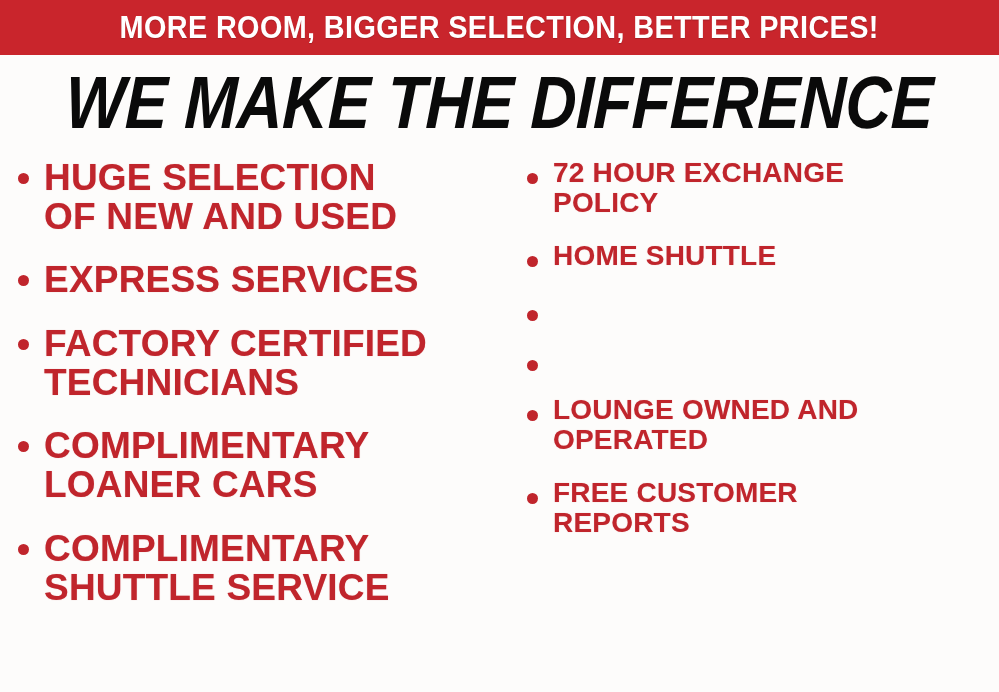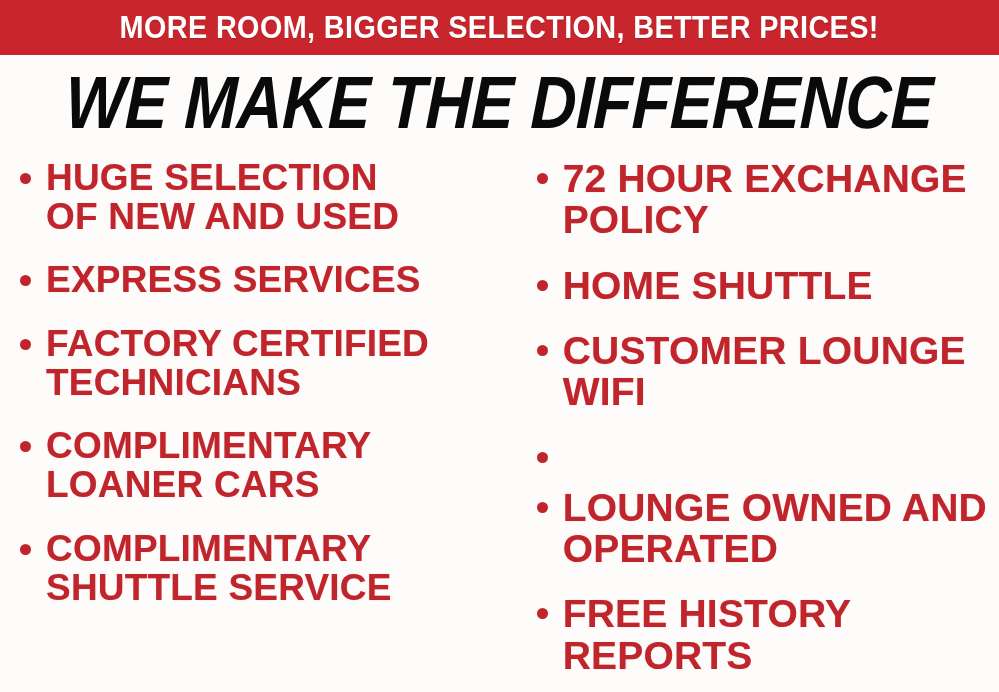--- a/index.html
+++ b/index.html
@@ -74,21 +74,21 @@
     top: 158px;
     width: 999px;
     height: 534px;
     display: flex;
   }
   .col {
     box-sizing: border-box;
   }
   .col-left {
     width: 505px;
-    margin-left: 20px;
+    padding-left: 18px;
   }
   .col-right {
     width: 494px;
     padding-left: 22px;
   }
 
   .bullet-row {
     display: flex;
     align-items: flex-start;
     margin-bottom: 24px;
@@ -106,21 +106,21 @@
     color: #c0252c;
     font-family: "Liberation Sans", sans-serif;
     font-weight: bold;
     font-size: 37px;
     line-height: 1.06;
     letter-spacing: 0.2px;
     white-space: pre-line;
     text-shadow: 0 0 1px rgba(192,37,44,0.35);
   }
   .col-right .bullet-text {
-    font-size: 39px;
+    font-size: 28px;
   }
 </style>
 </head>
 <body>
 
 <div id="banner">
 
   <div class="top-strip">
     <div class="top-strip-text">MORE ROOM, BIGGER SELECTION, BETTER PRICES!</div>
   </div>
@@ -163,32 +163,30 @@
         <span class="bullet-dot"></span>
         <span class="bullet-text">72 HOUR EXCHANGE
 POLICY</span>
       </div>
       <div class="bullet-row">
         <span class="bullet-dot"></span>
         <span class="bullet-text">HOME SHUTTLE</span>
       </div>
       <div class="bullet-row">
         <span class="bullet-dot"></span>
-        <span class="bullet-text">CUSTOMER LOUNGE
-WIFI</span>
       </div>
       <div class="bullet-row">
         <span class="bullet-dot"></span>
       </div>
       <div class="bullet-row">
         <span class="bullet-dot"></span>
         <span class="bullet-text">LOUNGE OWNED AND
 OPERATED</span>
       </div>
       <div class="bullet-row">
         <span class="bullet-dot"></span>
-        <span class="bullet-text">FREE HISTORY
+        <span class="bullet-text">FREE CUSTOMER
 REPORTS</span>
       </div>
     </div>
 
   </div>
 </div>
 
 </body></html>

